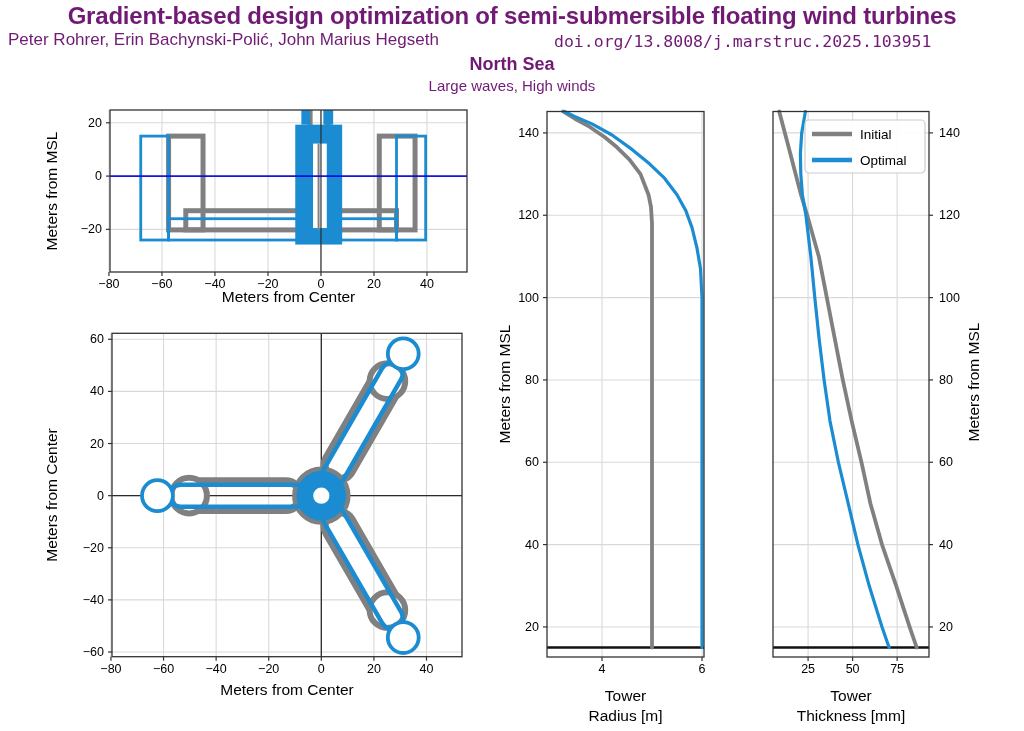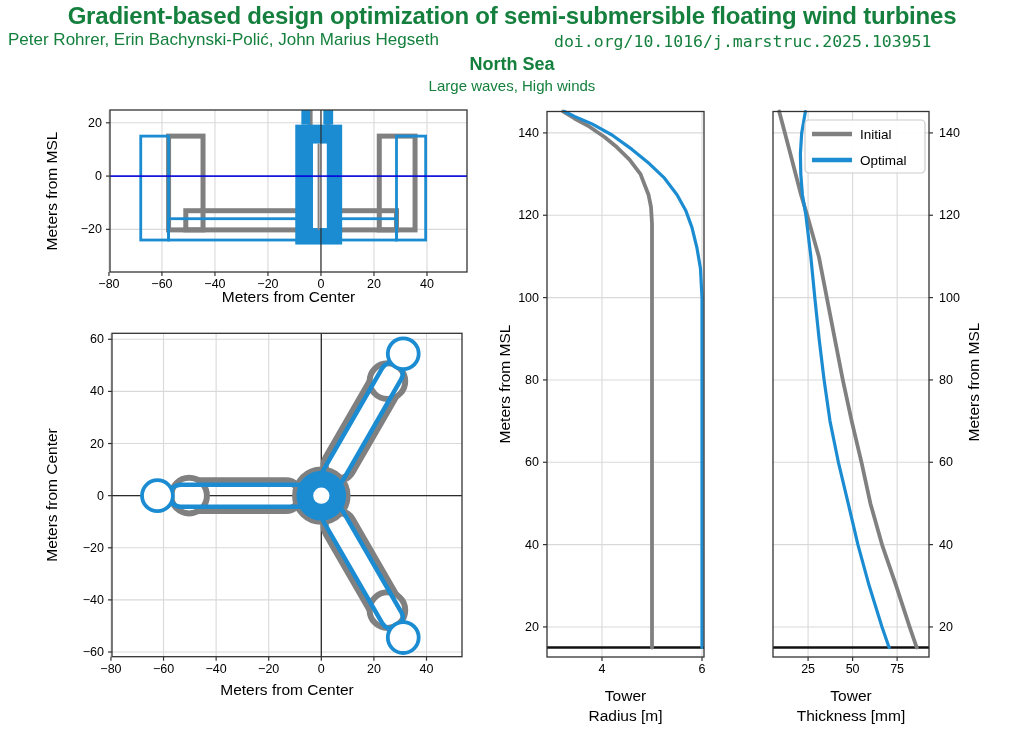--- a/index.html
+++ b/index.html
@@ -1,33 +1,33 @@
 <!DOCTYPE html>
 <html><head>
 <meta charset="utf-8">
 <style>
   html,body{margin:0;padding:0;background:#fff;}
   #fig{position:relative;width:1024px;height:731px;background:#ffffff;overflow:hidden;
-       font-family:"Liberation Sans","DejaVu Sans",sans-serif;color:#15803d;}
+       font-family:"Liberation Sans","DejaVu Sans",sans-serif;color:#701a75;}
   .abs{position:absolute;}
   #title{top:2px;left:0;right:0;text-align:center;font-size:24px;font-weight:700;letter-spacing:-0.2px;}
   #authors{top:30px;left:8px;font-size:17px;}
   #doi{top:32px;left:554px;font-size:16.5px;font-family:"DejaVu Sans Mono","Liberation Mono",monospace;}
   #loc{top:54px;left:0;right:0;text-align:center;font-size:18px;font-weight:700;}
   #cond{top:77px;left:0;right:0;text-align:center;font-size:15px;}
   svg{position:absolute;top:0;left:0;}
   text{font-family:"Liberation Sans","DejaVu Sans",sans-serif;fill:#000;}
 </style>
 </head>
 <body>
 
 <div id="fig">
   <div id="title" class="abs">Gradient-based design optimization of semi-submersible floating wind turbines</div>
   <div id="authors" class="abs">Peter Rohrer, Erin Bachynski-Polić, John Marius Hegseth</div>
-  <div id="doi" class="abs">doi.org/10.1016/j.marstruc.2025.103951</div>
+  <div id="doi" class="abs">doi.org/13.8008/j.marstruc.2025.103951</div>
   <div id="cond" class="abs">Large waves, High winds</div>
   <div id="loc" class="abs">North Sea</div>
   <svg id="plot" width="1024" height="731">
       <g>
         <line x1="108.93986636971046" x2="108.93986636971046" y1="110" y2="272" stroke="#d9d9d9" stroke-width="1.1"></line>
         <line x1="161.94654788418708" x2="161.94654788418708" y1="110" y2="272" stroke="#d9d9d9" stroke-width="1.1"></line>
         <line x1="214.9532293986637" x2="214.9532293986637" y1="110" y2="272" stroke="#d9d9d9" stroke-width="1.1"></line>
         <line x1="267.95991091314033" x2="267.95991091314033" y1="110" y2="272" stroke="#d9d9d9" stroke-width="1.1"></line>
         <line x1="320.96659242761694" x2="320.96659242761694" y1="110" y2="272" stroke="#d9d9d9" stroke-width="1.1"></line>
         <line x1="373.97327394209356" x2="373.97327394209356" y1="110" y2="272" stroke="#d9d9d9" stroke-width="1.1"></line>

